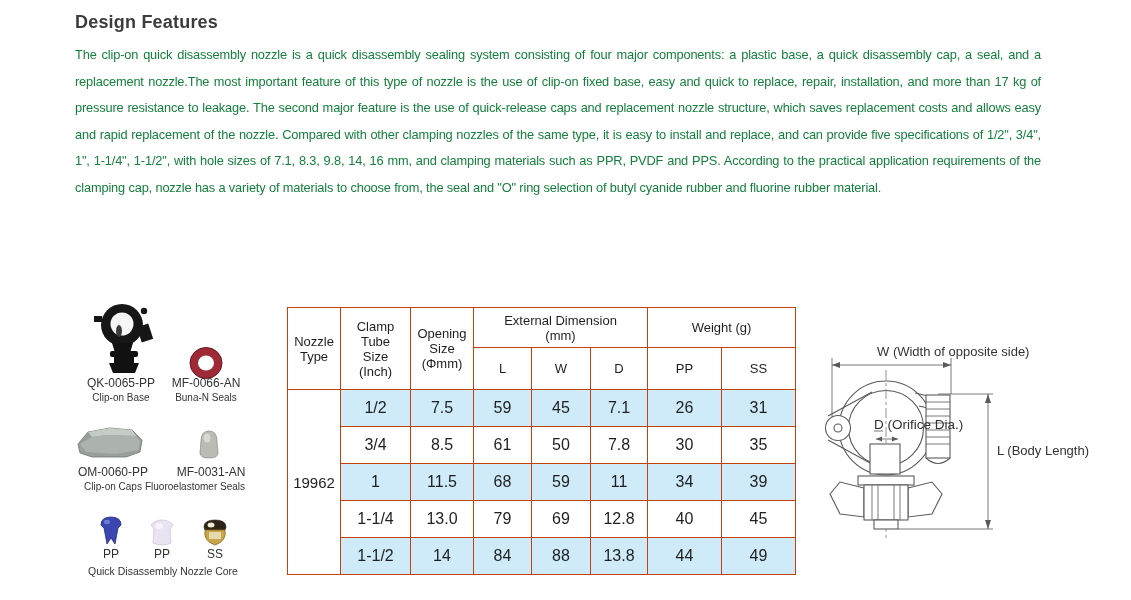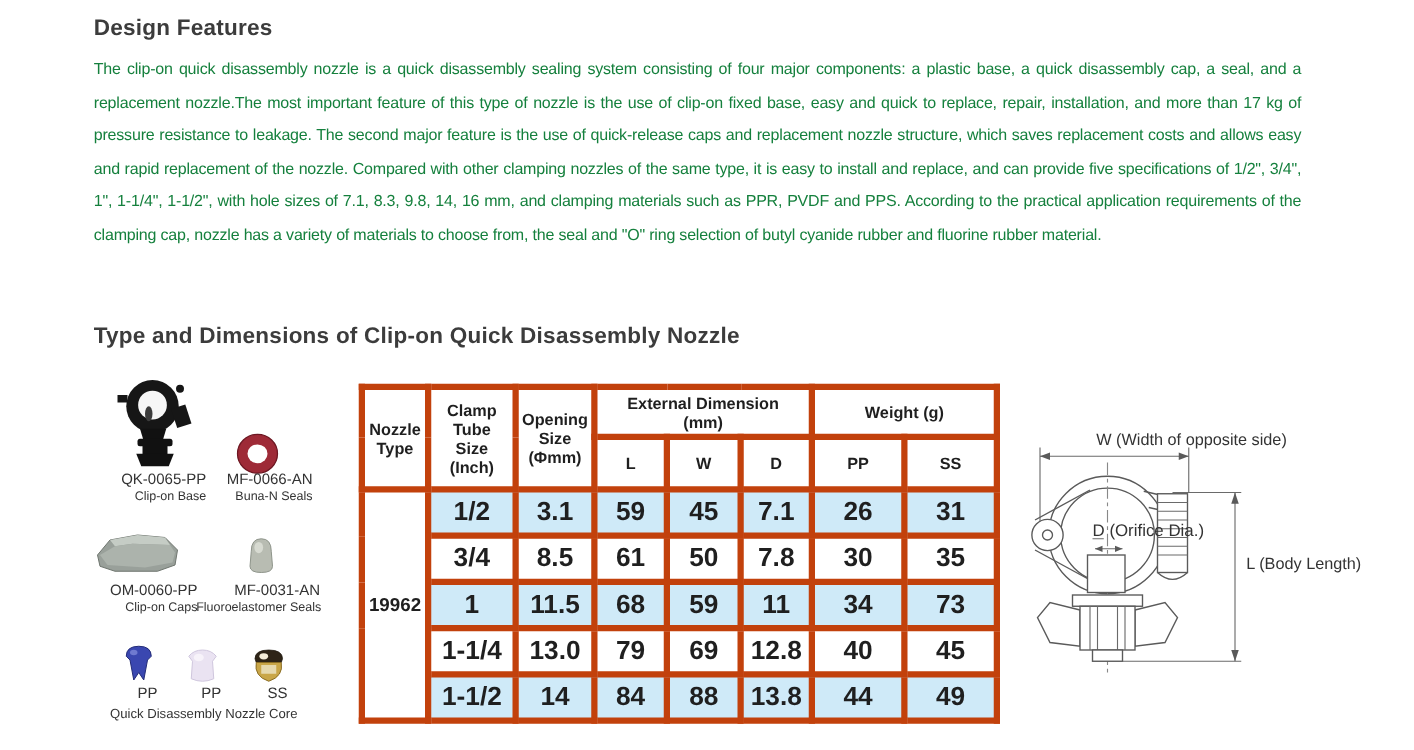--- a/index.html
+++ b/index.html
@@ -25,41 +25,41 @@
     font-size: 12.8px; line-height: 26.5px; color: #15803d;
     text-align: justify; letter-spacing: -0.15px;
   }
   .h2 {
     left: 75px; top: 258px;
     font-size: 18px; font-weight: bold; color: #3c3c3c;
     letter-spacing: 0.2px;
   }
 
   
-  .plabel { text-align: right; color: #333; line-height: 13px; }
+  .plabel { text-align: center; color: #333; line-height: 13px; }
   .code { font-size: 12px; }
   .pname { font-size: 10px; }
   .tiny { font-size: 10.5px; }
 
   
   .tablewrap { left: 287px; top: 307px; }
   table.spec {
     border-collapse: collapse;
     table-layout: fixed;
   }
   table.spec th, table.spec td {
-    border: 5px solid #c2410c;
+    border: 1px solid #c2410c;
     text-align: center; vertical-align: middle;
-    font-weight: bold; color: #1f1f1f;
+    font-weight: normal; color: #1f1f1f;
     padding: 0 2px;
   }
   table.spec th { font-size: 13px; }
   .pre { white-space: pre-line; }
   .subhead { font-size: 16px; }
-  td.datacell { font-size: 21px; height: 37px; margin-top: 16px; }
+  td.datacell { font-size: 16px; height: 37px; margin-top: 16px; }
   td.type-cell { font-size: 15px; background: #ffffff; }
   tr.stripe td:not(.type-cell) { background: #cfeaf8; }
   tr.hdr1 th { height: 40px; }
   tr.hdr2 th { height: 42px; }
 
   .footnote {
     left: 287px; top: 575px; width: 511px;
     text-align: right; font-size: 11.5px; color: #29abe2;
   }
 
@@ -69,21 +69,20 @@
   .dwg-fillw { fill: #ffffff; stroke: #5a5a5a; stroke-width: 1.1; }
 </style>
 </head>
 <body>
 
 <div class="page">
 
   <div class="abs h1">Design Features</div>
   <div class="abs para">The clip-on quick disassembly nozzle is a quick disassembly sealing system consisting of four major components: a plastic base, a quick disassembly cap, a seal, and a replacement nozzle.The most important feature of this type of nozzle is the use of clip-on fixed base, easy and quick to replace, repair, installation, and more than 17 kg of pressure resistance to leakage.  The second major feature is the use of quick-release caps and replacement nozzle structure, which saves replacement costs and allows easy and rapid replacement of the nozzle.  Compared with other clamping nozzles of the same type, it is easy to install and replace, and can provide five specifications of 1/2", 3/4", 1", 1-1/4", 1-1/2", with hole sizes of 7.1, 8.3, 9.8, 14, 16 mm, and clamping materials such as PPR, PVDF and PPS. According to the practical application requirements of the clamping cap, nozzle has a variety of materials to choose from, the seal and "O" ring selection of butyl cyanide rubber and fluorine rubber material.</div>
 
-  <div class="abs h2">Type and Dimensions of Clip-on Quick Disassembly Nozzle</div>
 
   <svg class="abs" style="left:92px; top:301px;" width="66" height="76" viewBox="0 0 66 76">
     <circle cx="30" cy="24" r="21" fill="#161616"></circle>
     <circle cx="30" cy="23" r="11.5" fill="#f6f6f6"></circle>
     <rect x="47" y="24" width="12" height="16" fill="#161616" transform="rotate(-18 53 32)"></rect>
     <circle cx="52" cy="10" r="3.2" fill="#161616"></circle>
     <rect x="2" y="15" width="8" height="6" fill="#161616"></rect>
     <polygon points="20,42 41,42 38,52 23,52" fill="#111"></polygon>
     <rect x="18" y="50" width="28" height="6" rx="2" fill="#111"></rect>
     <rect x="22" y="55" width="20" height="8" fill="#111"></rect>
@@ -169,21 +168,21 @@
           <th class="subhead">W</th>
           <th class="subhead">D</th>
           <th class="subhead">PP</th>
           <th class="subhead">SS</th>
         </tr>
       </thead>
       <tbody>
         <tr class="stripe">
           <td rowspan="5" class="type-cell">19962</td>
           <td class="datacell">1/2</td>
-          <td class="datacell">3.1</td>
+          <td class="datacell">7.5</td>
           <td class="datacell">59</td>
           <td class="datacell">45</td>
           <td class="datacell">7.1</td>
           <td class="datacell">26</td>
           <td class="datacell">31</td>
         </tr>
         <tr>
           <td class="datacell">3/4</td>
           <td class="datacell">8.5</td>
           <td class="datacell">61</td>
@@ -192,21 +191,21 @@
           <td class="datacell">30</td>
           <td class="datacell">35</td>
         </tr>
         <tr class="stripe">
           <td class="datacell">1</td>
           <td class="datacell">11.5</td>
           <td class="datacell">68</td>
           <td class="datacell">59</td>
           <td class="datacell">11</td>
           <td class="datacell">34</td>
-          <td class="datacell">73</td>
+          <td class="datacell">39</td>
         </tr>
         <tr>
           <td class="datacell">1-1/4</td>
           <td class="datacell">13.0</td>
           <td class="datacell">79</td>
           <td class="datacell">69</td>
           <td class="datacell">12.8</td>
           <td class="datacell">40</td>
           <td class="datacell">45</td>
         </tr>

